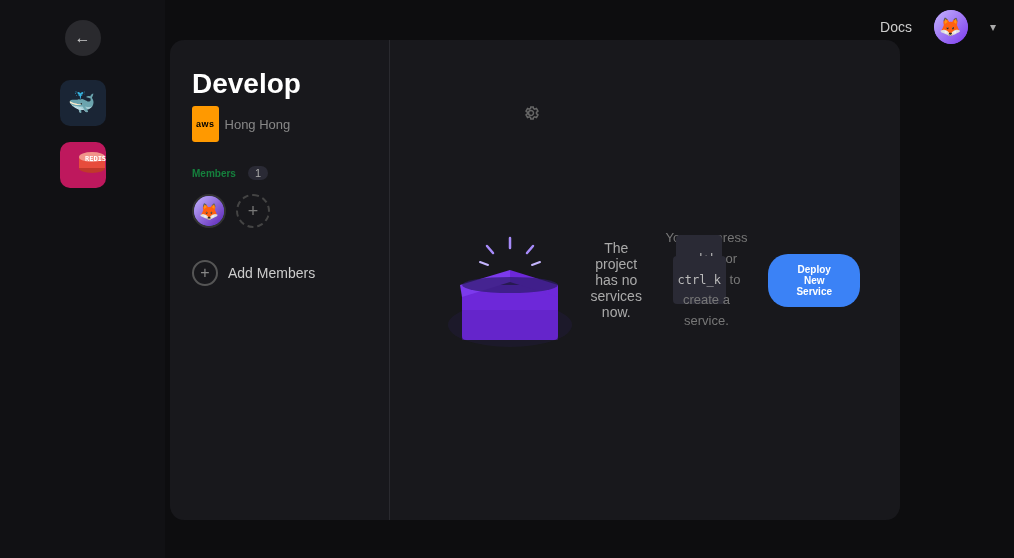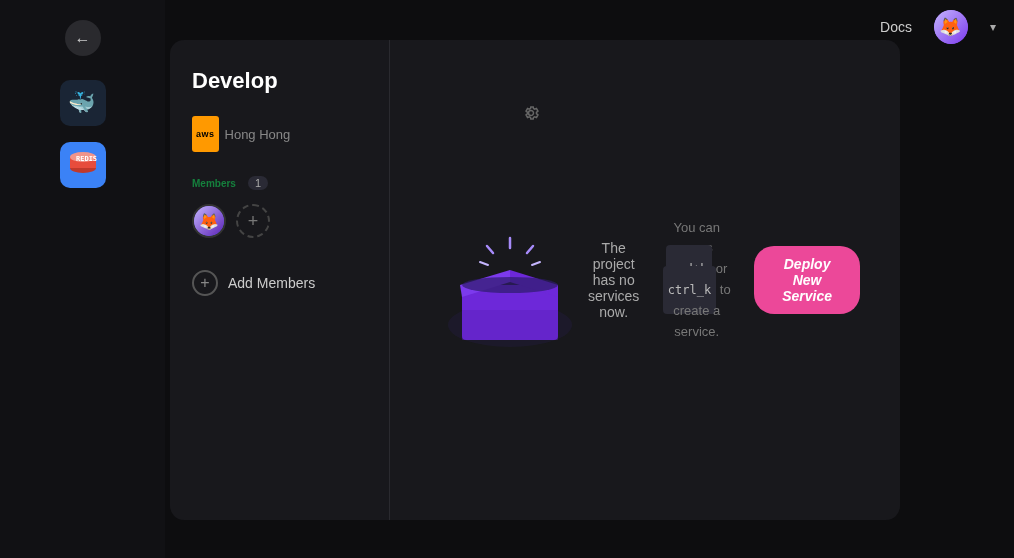--- a/index.html
+++ b/index.html
@@ -80,21 +80,22 @@
       display: flex;
       align-items: center;
       justify-content: center;
       cursor: pointer;
       font-size: 22px;
     }
     .sidebar-icon.docker {
       background: #1a2535;
     }
     .sidebar-icon.redis {
-      background: #3b82f6;
+      background: #be185d;
+      justify-content: flex-end;
     }
 
     
     .main-card {
       position: absolute;
       left: 170px;
       top: 40px;
       width: 730px;
       height: 480px;
       background: #18181c;
@@ -105,24 +106,24 @@
 
     
     .card-left {
       width: 220px;
       flex-shrink: 0;
       padding: 28px 22px;
       border-right: 1px solid #2a2a2f;
     }
 
     .project-title {
-      font-size: 22px;
+      font-size: 28px;
       font-weight: 700;
       color: #ffffff;
-      margin-bottom: 22px;
+      margin-bottom: 6px;
     }
 
     .project-region {
       display: flex;
       align-items: center;
       gap: 6px;
       margin-bottom: 24px;
     }
     .aws-badge {
       background: #ff9900;
@@ -247,30 +248,29 @@
     .empty-state-subtext kbd {
       background: #2a2a35;
       color: #bbb;
       border-radius: 4px;
       padding: 17px 5px;
       font-size: 12px;
       font-family: monospace;
     }
 
     .deploy-btn {
-      background: #ec4899;
+      background: #3b82f6;
       color: #fff;
       border: none;
       border-radius: 20px;
       padding: 10px 28px;
-      font-size: 14px;
+      font-size: 10px;
       font-weight: 600;
       cursor: pointer;
       transition: background 0.2s;
-      font-style: italic;
     }
 
     
     .members-label-row {
       display: flex;
       align-items: center;
       margin-bottom: 14px;
     }
     .members-label-row .section-label {
       margin-bottom: 0;

